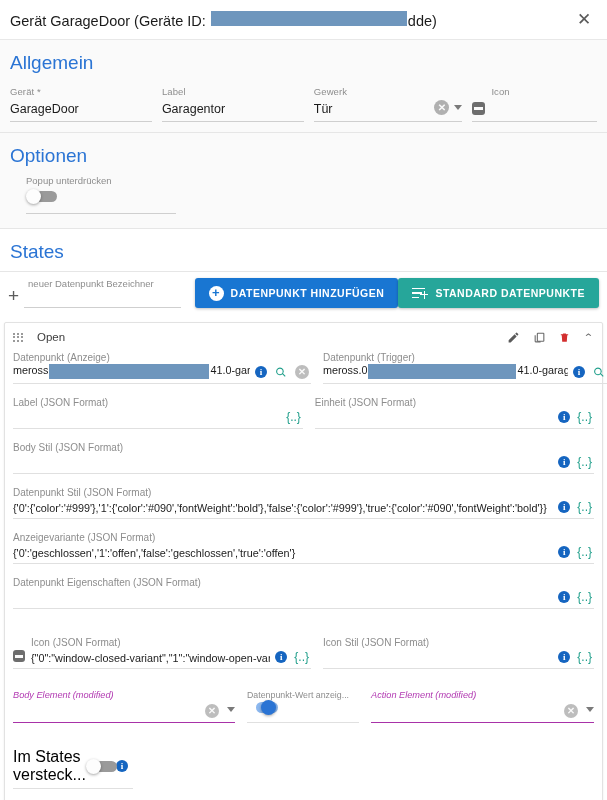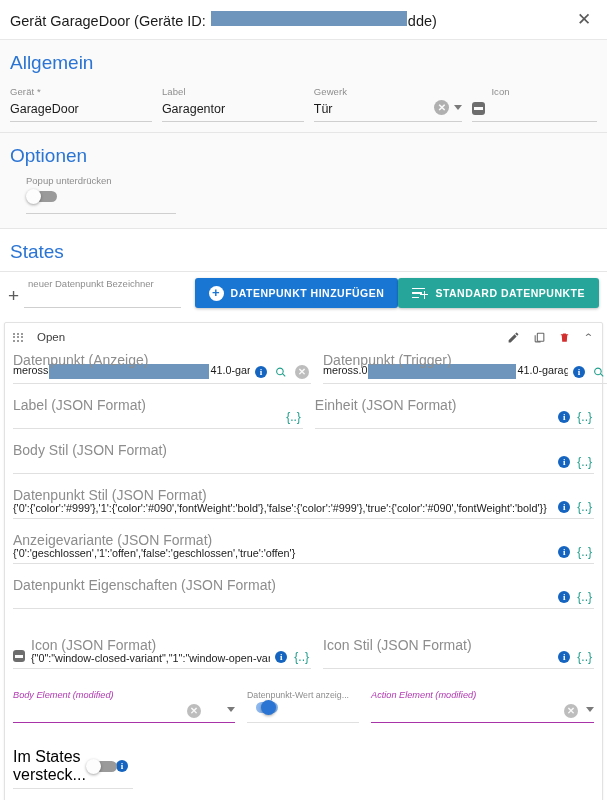--- a/index.html
+++ b/index.html
@@ -131,21 +131,21 @@
   .card-actions { margin-left:auto; display:flex; align-items:center; gap:13px; }
   .act { cursor:pointer; display:flex; align-items:center; }
   .chev { font-size:13px; color:#6a6a6a; transform: scaleY(.8); }
 
   .card-body { padding: 0 8px 6px 8px; }
   .row { display:flex; }
   .cell {
     position:relative; border-bottom:1px solid #e0e0e0; min-height:33px;
     display:flex; align-items:flex-end; padding-bottom:3px; padding-top:11px;
   }
-  .cell .lbl { position:absolute; top:1px; left:0; font-size:14px; color:#8d8d8d; white-space:nowrap;}
+  .cell .lbl { position:absolute; top:1px; left:0; font-size:10px; color:#8d8d8d; white-space:nowrap;}
   .cell .lbl.pink { color:#b23ab2; font-style:italic; font-size:9.2px; }
   .cell .val {
     font-size:10.8px; color:#1b1b1b; white-space:nowrap; overflow:hidden; flex:1;
     padding-bottom:1px;
   }
   .cell.pinkline { border-bottom:1px solid #a832a8; }
   .half-l { width:298px; margin-right:12px; }
   .half-r { width:287px; }
   .full   { width:597px; }
 
@@ -383,21 +383,21 @@
         </div>
         <div class="cell half-r">
           <span class="lbl">Icon Stil (JSON Format)</span>
           <span class="val"></span>
           <span class="info-ico">i</span>
           <span class="json-ico">{..}</span>
         </div>
       </div>
 
       <div class="row" style="margin-top:20px;">
-        <div class="cell pinkline" style="width:228px;margin-right:12px;gap:18px;">
+        <div class="cell pinkline" style="width:228px;margin-right:12px;">
           <span class="lbl pink">Body Element (modified)</span>
           <span class="val"></span>
           <span class="clear-sm">✕</span>
           <span class="caret-sm"></span>
         </div>
 
         <div class="cell-toggle">
           <span class="lbl">Datenpunkt-Wert anzeig...</span>
           <span class="switch on">
             <span class="track"></span>

